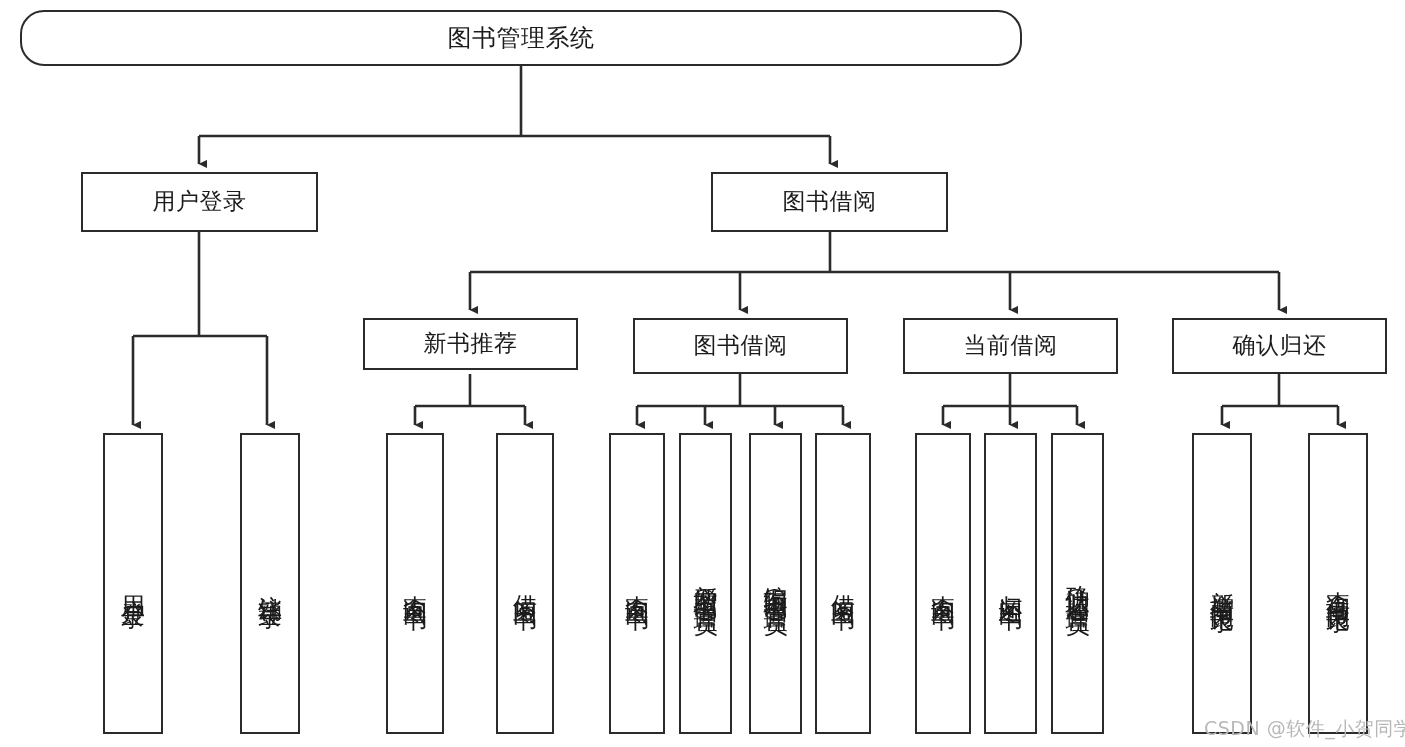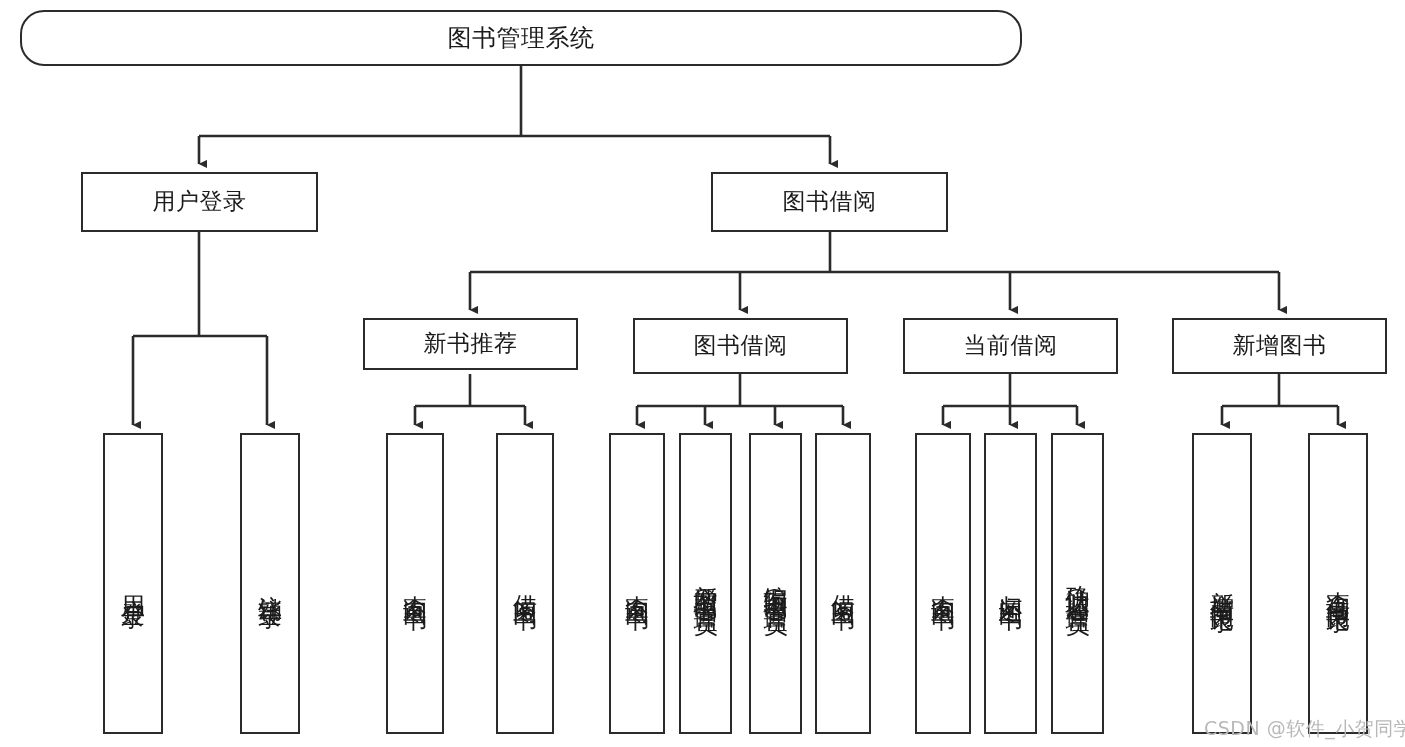--- a/index.html
+++ b/index.html
@@ -146,21 +146,21 @@
 
   <div class="node horiz" style="left:903px; top:318px; width:215px; height:56px;">
     <span class="lbl">当前借阅</span>
   </div>
 
   <div class="node horiz" style="left:633px; top:318px; width:215px; height:56px;">
     <span class="lbl">图书借阅</span>
   </div>
 
   <div class="node horiz" style="left:1172px; top:318px; width:215px; height:56px;">
-    <span class="lbl">新增图书</span>
+    <span class="lbl">确认归还</span>
   </div>
 
   <div class="node vert" style="left:103px; top:433px; width:60px; height:301px;">
     <span class="lbl">用户登录</span>
   </div>
 
   <div class="node vert" style="left:240px; top:433px; width:60px; height:301px;">
     <span class="lbl">注销登录</span>
   </div>
 

